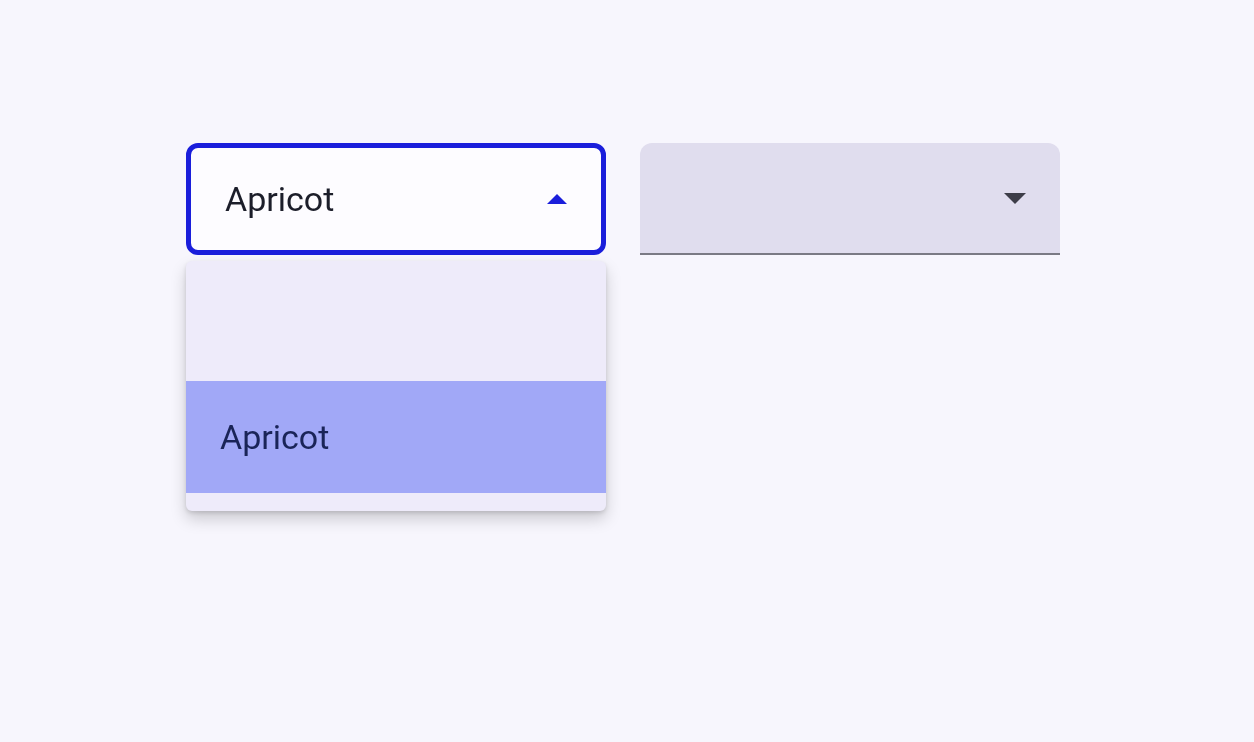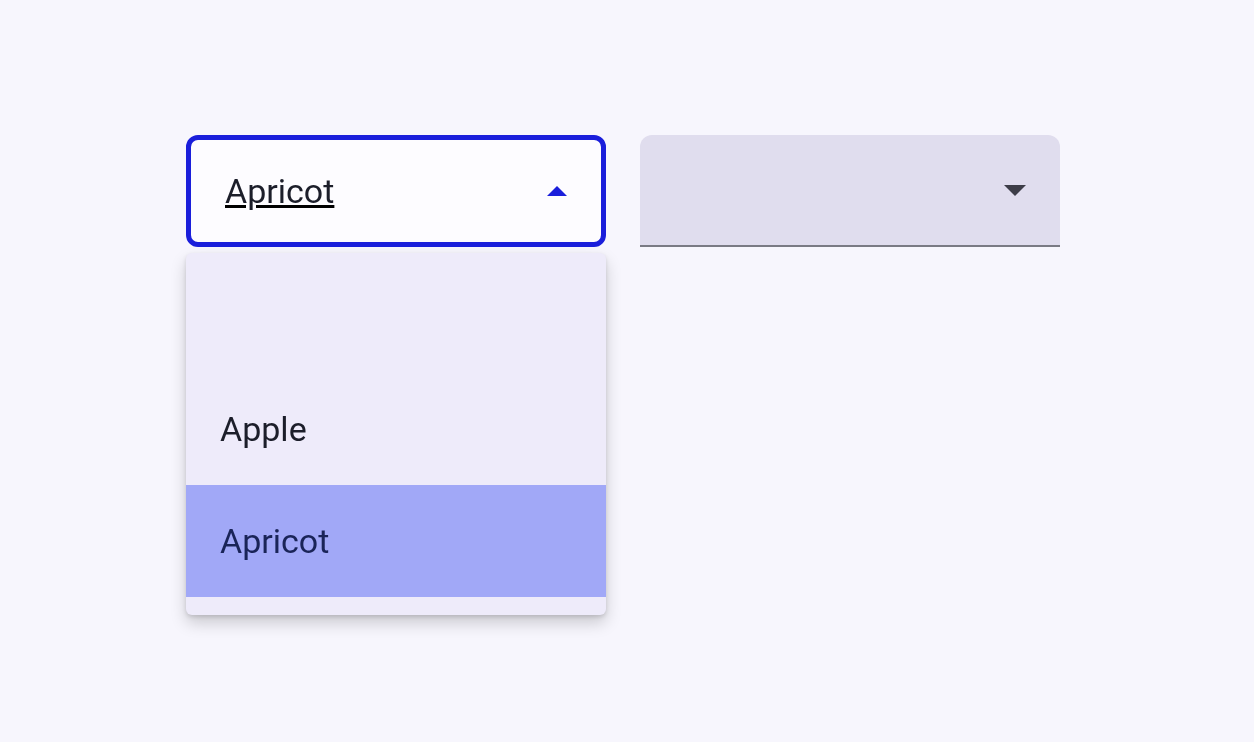--- a/index.html
+++ b/index.html
@@ -9,25 +9,24 @@
     }
     body {
       font-family: -apple-system, BlinkMacSystemFont, "Segoe UI", Roboto, Helvetica, Arial, sans-serif;
       background: #f7f6fd;
       width: 1254px;
       height: 742px;
       position: relative;
     }
     .container {
       position: absolute;
-      top: 135px;
+      top: 143px;
       left: 186px;
       display: flex;
       gap: 34px;
-      text-decoration: underline;
     }
     .select-wrap {
       position: relative;
       width: 420px;
     }
     .select-control {
       width: 420px;
       height: 112px;
       border-radius: 12px;
       display: flex;
@@ -97,23 +96,20 @@
 
 <div class="container">
 
   <div class="select-wrap">
     <div class="select-control focused">
       <span>Apricot</span>
       <span class="caret-up"></span>
     </div>
     <div class="dropdown">
       <div class="dropdown-spacer"></div>
-      <div class="option">
-        <span>Apple</span>
-      </div>
       <div class="option selected">
         <span>Apricot</span>
       </div>
     </div>
   </div>
 
   <div class="select-wrap">
     <div class="select-control disabled">
       <span></span>
       <span class="caret-down"></span>

